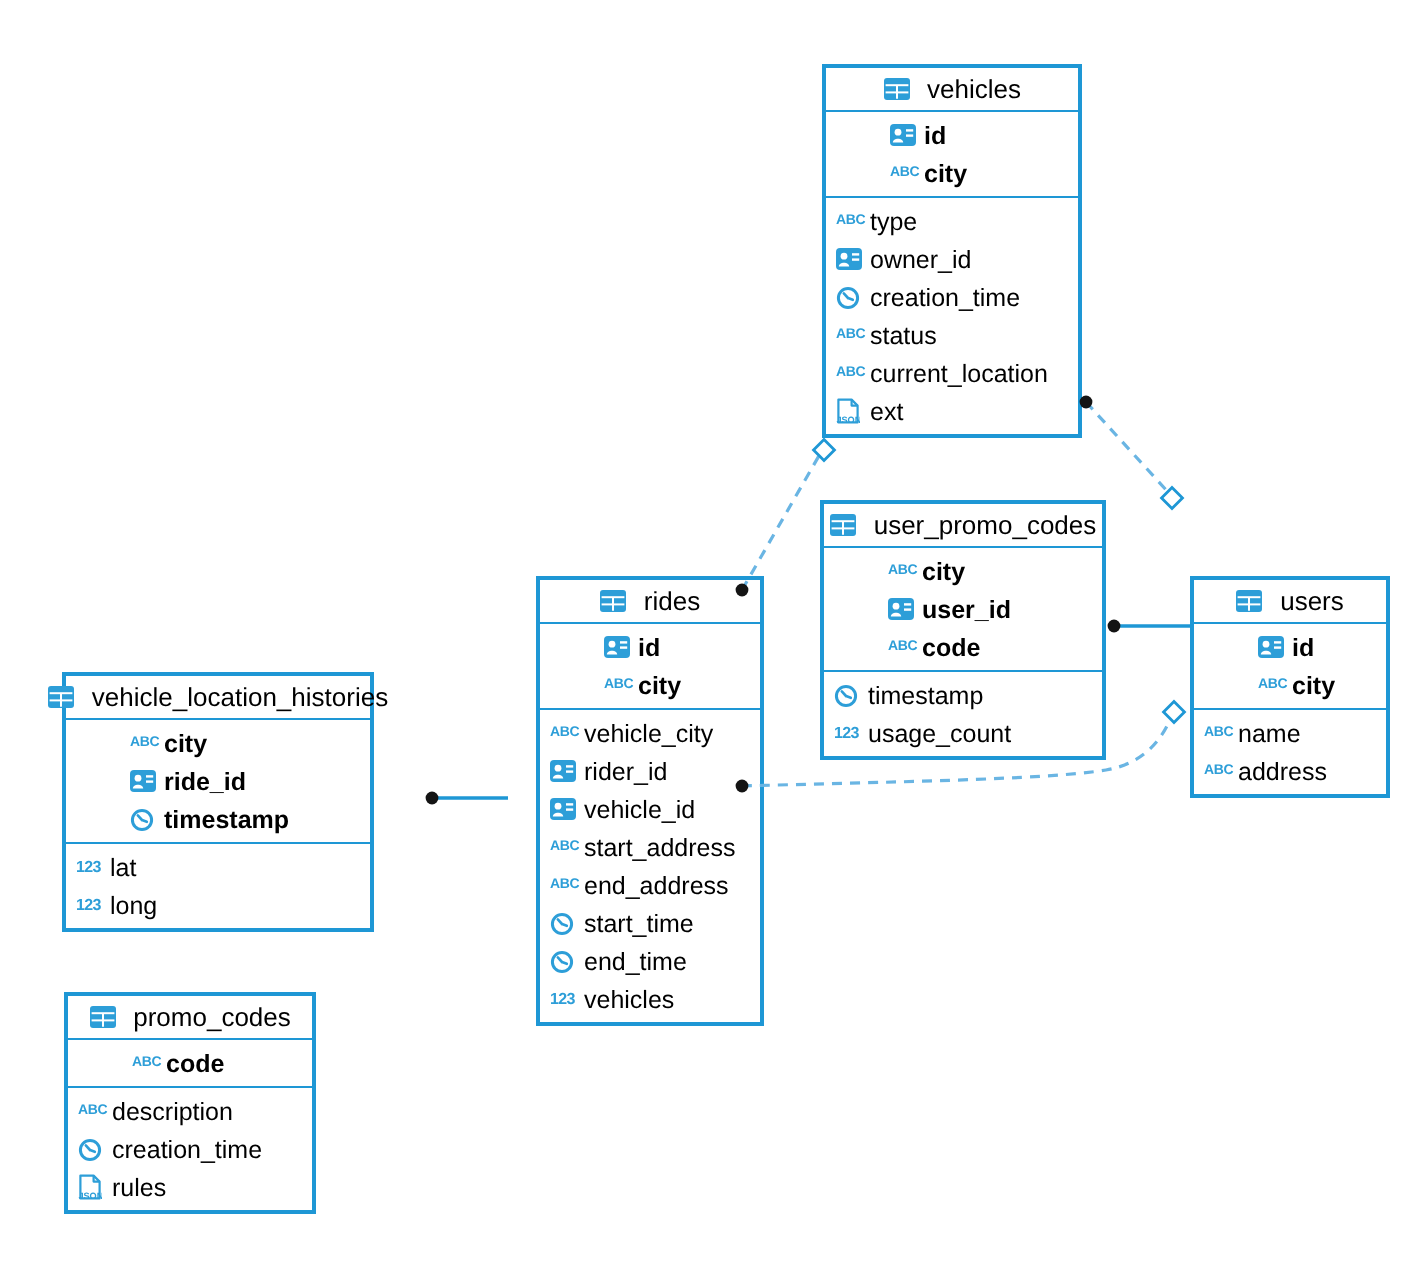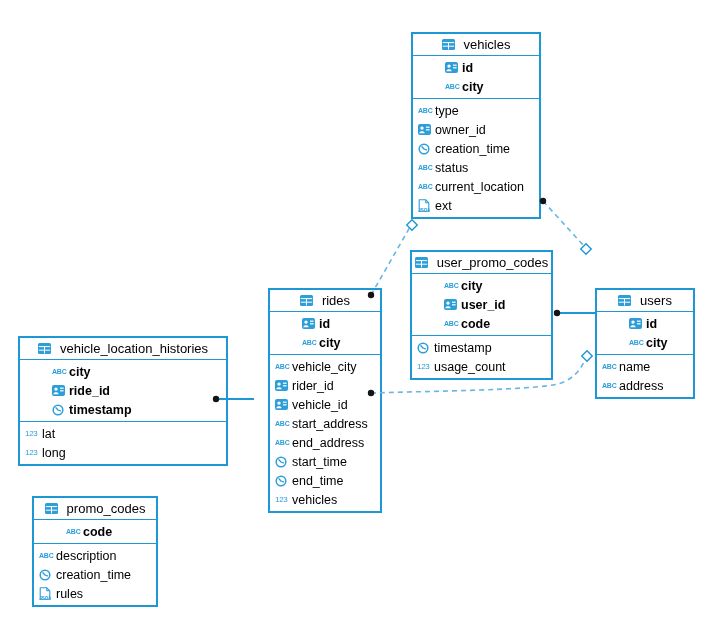--- a/index.html
+++ b/index.html
@@ -24,21 +24,21 @@
     gap:5px;font-size:13px;font-weight:500;white-space:nowrap;
   }
   .section{border-top:1.5px solid var(--blue);padding:2px 0;}
   .col-row{
     height:19px;display:flex;align-items:center;
     padding:0 6px 0 5px;font-size:12.5px;white-space:nowrap;
   }
   .section.pk .col-row{font-weight:700;padding-left:32px;}
   .icon{width:17px;flex:0 0 17px;display:flex;align-items:center;color:var(--icon-blue);}
   .glyph-abc{font-size:7px;font-weight:700;color:var(--icon-blue);letter-spacing:-0.2px;}
-  .glyph-num{font-size:8px;font-weight:400;color:var(--icon-blue);letter-spacing:-0.3px;text-align:center;}
+  .glyph-num{font-size:8px;font-weight:700;color:var(--icon-blue);letter-spacing:-0.3px;text-align:center;}
 </style>
 </head>
 <body>
 
 <div id="canvas" style="background: rgb(255, 255, 255);">
     <div class="table-card" style="left: 411px; top: 32px; width: 130px;">
       <div class="table-header">
         <span class="icon">
           <svg width="13" height="11" viewBox="0 0 13 11">
             <rect x="0" y="0" width="13" height="11" rx="1.5" fill="currentColor"></rect>
@@ -318,21 +318,21 @@
           <span>end_time</span>
         </div>
         <div class="col-row">
           <span class="icon">
             <span class="glyph-num">123</span>
           </span>
           <span>vehicles</span>
         </div>
       </div>
     </div>
-    <div class="table-card" style="left: 18px; top: 336px; width: 210px;">
+    <div class="table-card" style="left: 31px; top: 336px; width: 156px;">
       <div class="table-header">
         <span class="icon">
           <svg width="13" height="11" viewBox="0 0 13 11">
             <rect x="0" y="0" width="13" height="11" rx="1.5" fill="currentColor"></rect>
             <line x1="0.8" y1="3.6" x2="12.2" y2="3.6" stroke="#fff" stroke-width="1"></line>
             <line x1="0.8" y1="7.2" x2="12.2" y2="7.2" stroke="#fff" stroke-width="1"></line>
             <line x1="6.5" y1="3.6" x2="6.5" y2="10.4" stroke="#fff" stroke-width="1"></line>
           </svg>
         </span>
         <span>vehicle_location_histories</span>

